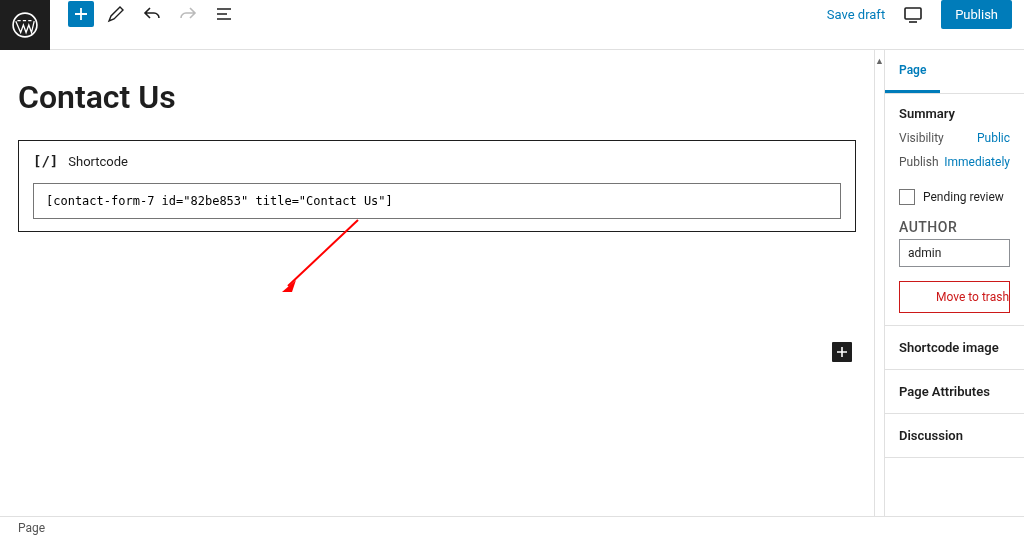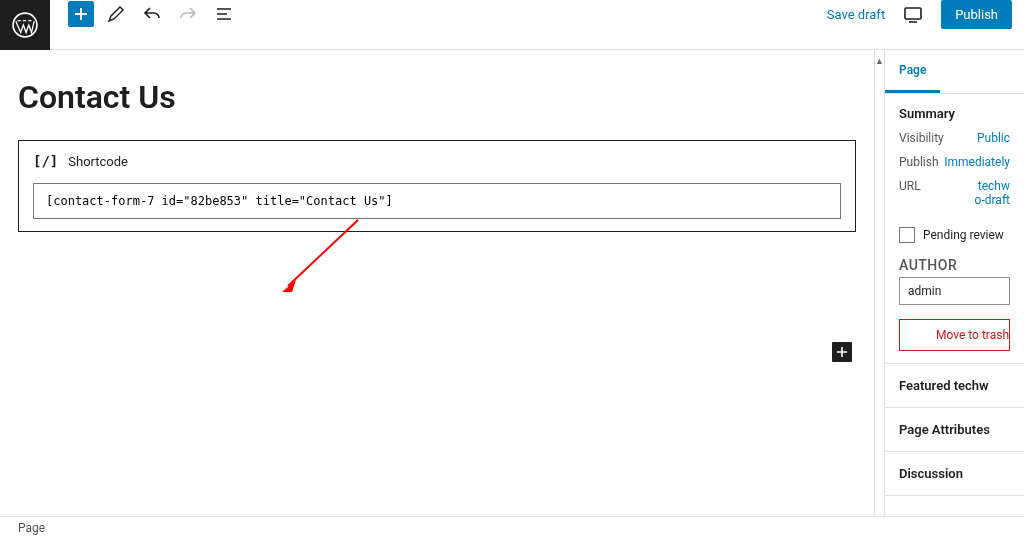--- a/index.html
+++ b/index.html
@@ -193,40 +193,33 @@
       <div class="panel-title">Summary</div>
 
       <div class="panel-row">
         <span class="label">Visibility</span>
         <span class="value">Public</span>
       </div>
       <div class="panel-row">
         <span class="label">Publish</span>
         <span class="value">Immediately</span>
       </div>
-      <div class="panel-row">
-        <span class="label">URL</span>
-        <span class="value url-value">
-          <span>techw</span>
-          <span>o-draft</span>
-        </span>
-      </div>
 
       <div class="checkbox-row">
         <div class="checkbox-box"></div>
         <span>Pending review</span>
       </div>
 
       <div class="author-label">AUTHOR</div>
       <div class="author-select">admin</div>
 
       <div class="trash-btn">Move to trash</div>
     </div>
 
-    <div class="panel-closed">Featured techw</div>
+    <div class="panel-closed">Shortcode image</div>
     <div class="panel-closed">Page Attributes</div>
     <div class="panel-closed">Discussion</div>
   </div>
 </div>
 
 <div class="breadcrumb">
   <span>Page</span>
 </div>
 
 </body></html>

